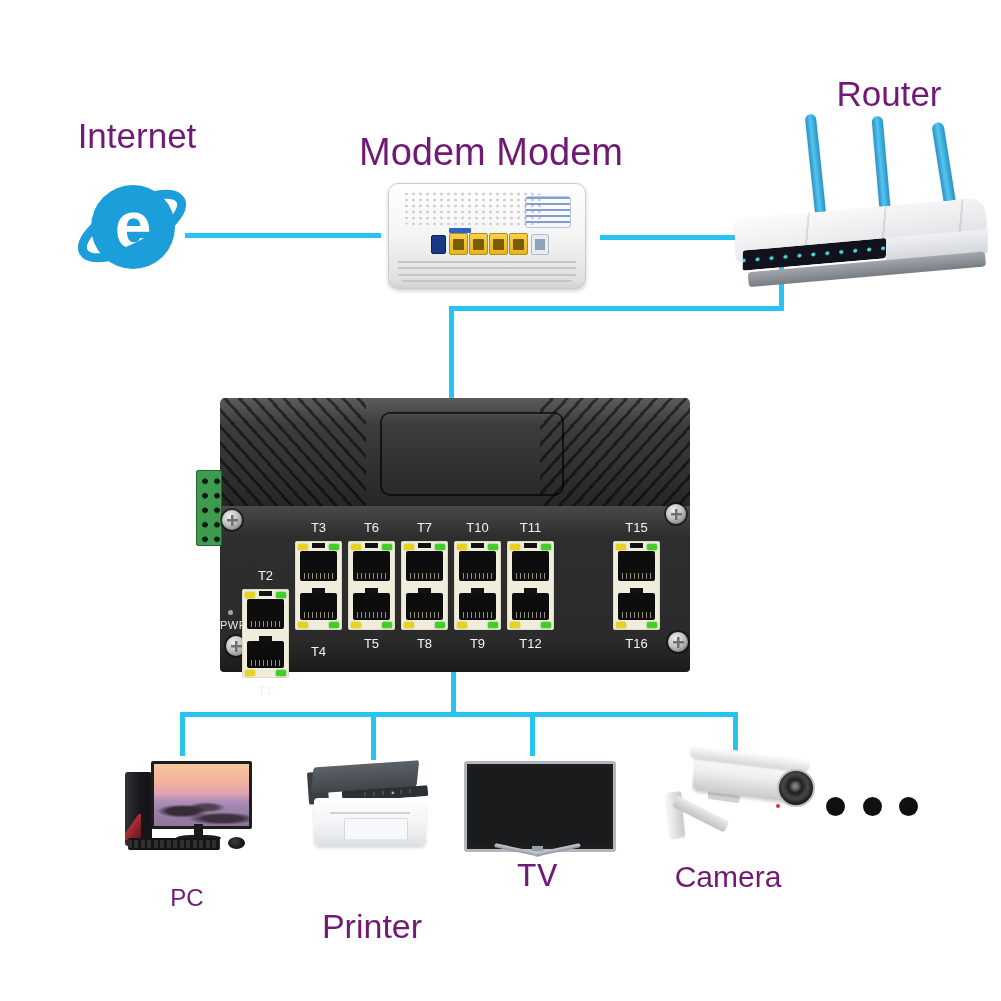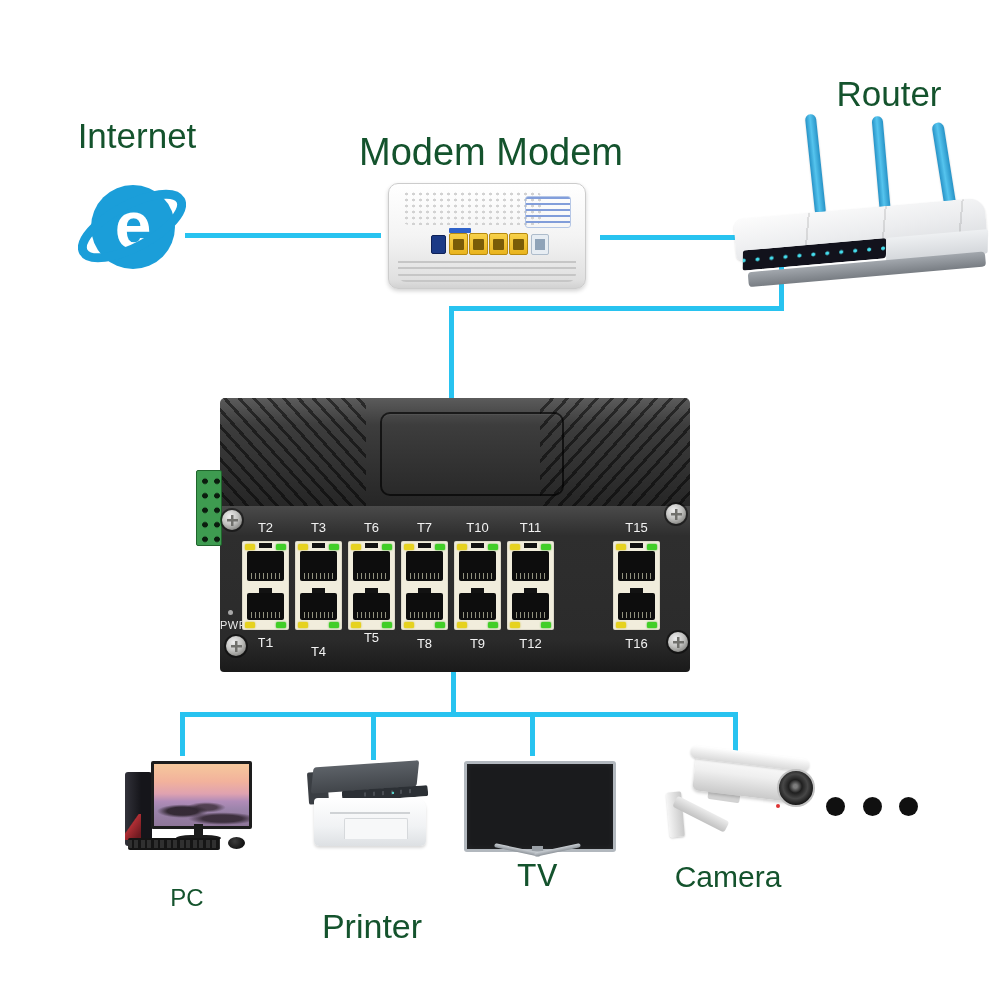--- a/index.html
+++ b/index.html
@@ -1,19 +1,19 @@
 <!DOCTYPE html>
 <html><head>
 <meta charset="utf-8">
 <style>
   html,body{margin:0;padding:0;background:#fff;}
   .canvas{position:relative;width:1001px;height:1001px;background:#fff;overflow:hidden;
           font-family:"Liberation Sans",sans-serif;color:#161616;}
   
-  .nodelabel{position:absolute;transform:translateX(-50%);white-space:nowrap;color:#14532d;}
+  .nodelabel{position:absolute;transform:translateX(-50%);white-space:nowrap;color:#701a75;}
   
   .line{position:absolute;background:#28C3F0;}
   
   .ie{position:absolute;left:78px;top:172px;width:108px;height:108px;}
   
   .modem{position:absolute;left:388px;top:183px;width:196px;height:104px;
          background:linear-gradient(180deg,#ffffff,#f4f4f4 50%,#e0e0e0 92%,#d2d2d2);
          border:1px solid #cccccc;border-radius:10px;box-shadow:0 2px 4px rgba(0,0,0,.18);}
   .modem-dots{position:absolute;left:14px;top:7px;width:138px;height:34px;border-radius:6px;
          background-image:radial-gradient(circle,#d2d2d2 1.2px,transparent 1.7px);
@@ -209,21 +209,21 @@
     </div>
     <div class="sw-face"></div>
     <div class="sw-term"></div>
     <div class="screw" style="left:2px;top:112px;"></div>
     <div class="screw" style="left:446px;top:106px;"></div>
     <div class="screw" style="left:6px;top:238px;"></div>
     <div class="screw" style="left:448px;top:234px;"></div>
     <div class="pwr-led"></div>
     <div class="pwr">PWR</div>
 
-    <div class="pcol" style="left:22px;">
+    <div class="pcol" style="left:22px;margin-top:48px;">
       <div class="plab">T2</div>
       <div class="pblock">
         <div class="pp t">
             <span class="led y"></span>
             <span class="led g"></span>
             <span class="latch"></span>
             <span class="jack"></span>
           </div>
         <div class="pp b">
             <span class="latch"></span>
@@ -261,21 +261,21 @@
             <span class="latch"></span>
             <span class="jack"></span>
           </div>
         <div class="pp b">
             <span class="latch"></span>
             <span class="jack"></span>
             <span class="led y"></span>
             <span class="led g"></span>
           </div>
       </div>
-      <div class="plab" style="">T5</div>
+      <div class="plab" style="margin-top:6px;">T5</div>
     </div>
     <div class="pcol" style="left:181px;">
       <div class="plab">T7</div>
       <div class="pblock">
         <div class="pp t">
             <span class="led y"></span>
             <span class="led g"></span>
             <span class="latch"></span>
             <span class="jack"></span>
           </div>

